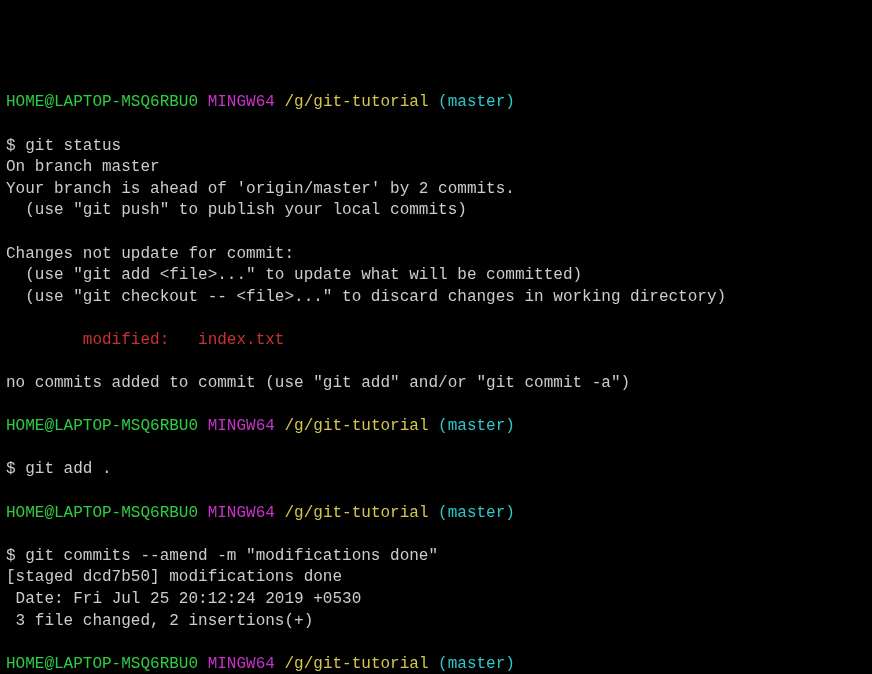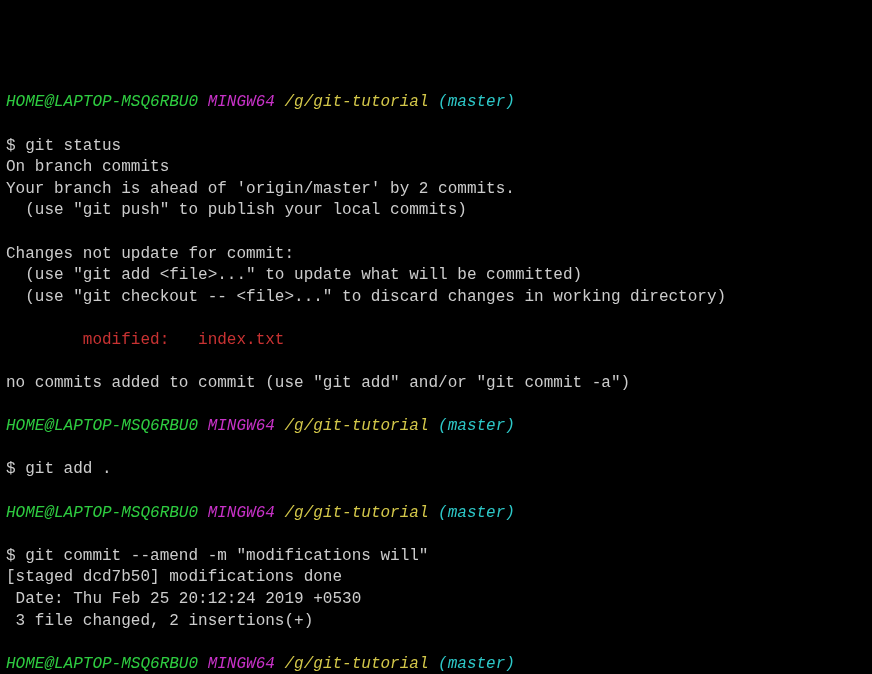--- a/index.html
+++ b/index.html
@@ -19,48 +19,48 @@
       overflow: hidden;
       white-space: pre-wrap;
       word-break: break-all;
     }
     .green { color: #2ecc40; }
     .magenta { color: #c832c8; }
     .yellow { color: #d4c84a; }
     .cyan { color: #2dc8c8; }
     .white { color: #ccc; }
     .red { color: #c83232; }
-    .prompt-line { display: block; font-style: italic; }
+    .prompt-line { display: block; }
   </style>
 </head>
 <body>
 
 
 
 <span class="prompt-line"><span class="green">HOME@LAPTOP-MSQ6RBU0</span> <span class="magenta">MINGW64</span> <span class="yellow">/g/git-tutorial</span> <span class="cyan">(master)</span></span>
 <span class="white">$ git status</span>
-<span class="white">On branch commits</span>
+<span class="white">On branch master</span>
 <span class="white">Your branch is ahead of 'origin/master' by 2 commits.</span>
 <span class="white">  (use "git push" to publish your local commits)</span>
 
 <span class="white">Changes not update for commit:</span>
 <span class="white">  (use "git add &lt;file&gt;..." to update what will be committed)</span>
 <span class="white">  (use "git checkout -- &lt;file&gt;..." to discard changes in working directory)</span>
 
 <span class="red">        modified:   index.txt</span>
 
 <span class="white">no commits added to commit (use "git add" and/or "git commit -a")</span>
 
 <span class="prompt-line"><span class="green">HOME@LAPTOP-MSQ6RBU0</span> <span class="magenta">MINGW64</span> <span class="yellow">/g/git-tutorial</span> <span class="cyan">(master)</span></span>
 <span class="white">$ git add .</span>
 
 <span class="prompt-line"><span class="green">HOME@LAPTOP-MSQ6RBU0</span> <span class="magenta">MINGW64</span> <span class="yellow">/g/git-tutorial</span> <span class="cyan">(master)</span></span>
-<span class="white">$ git commit --amend -m "modifications will"</span>
+<span class="white">$ git commits --amend -m "modifications done"</span>
 <span class="white">[staged dcd7b50] modifications done</span>
-<span class="white"> Date: Thu Feb 25 20:12:24 2019 +0530</span>
+<span class="white"> Date: Fri Jul 25 20:12:24 2019 +0530</span>
 <span class="white"> 3 file changed, 2 insertions(+)</span>
 
 <span class="prompt-line"><span class="green">HOME@LAPTOP-MSQ6RBU0</span> <span class="magenta">MINGW64</span> <span class="yellow">/g/git-tutorial</span> <span class="cyan">(master)</span></span>
 
 
 
 
 
 
 

